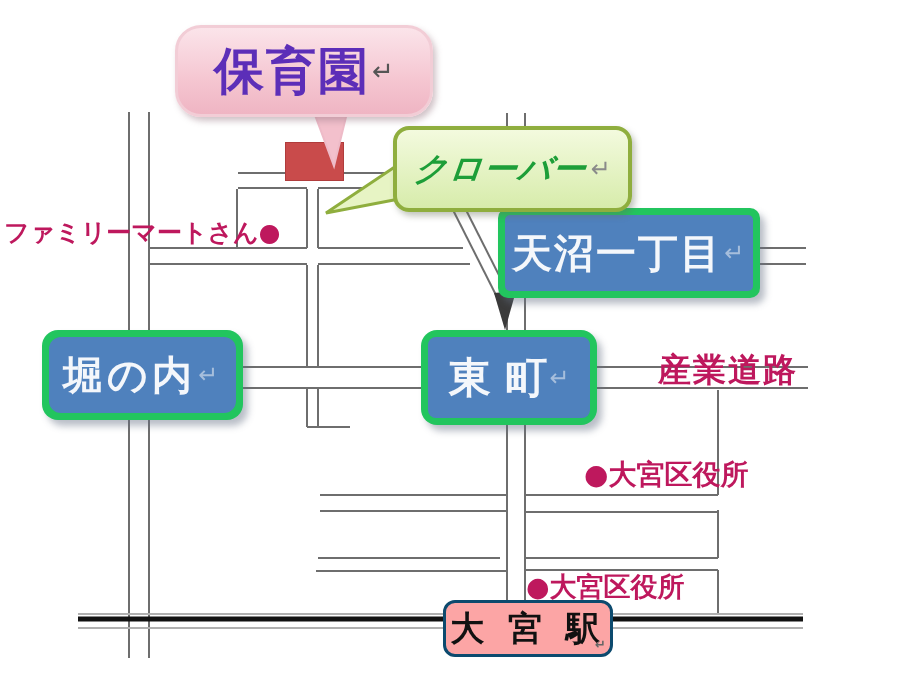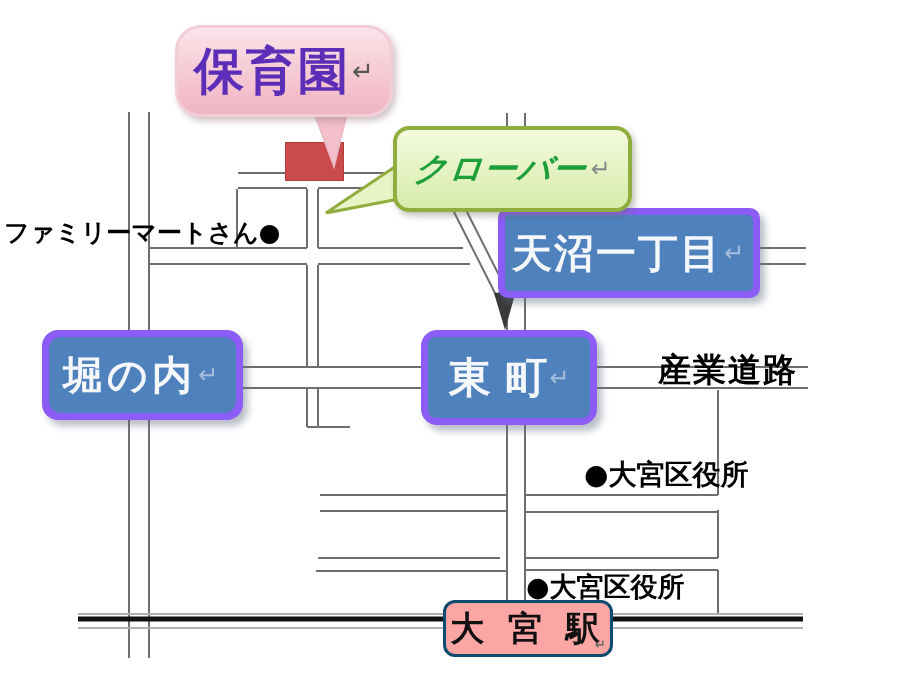--- a/index.html
+++ b/index.html
@@ -10,28 +10,28 @@
   #map *{box-sizing:border-box;}
   .abs{position:absolute;}
   
   #roadsvg{position:absolute;left:0;top:0;z-index:1;}
   
   .marker-red{
     left:285px;top:142px;width:59px;height:39px;z-index:2;
     background:#c94b4b;border:1px solid #b03c3c;
   }
   
-  .poi{z-index:2;color:#000000;font-weight:700;white-space:nowrap;}
+  .poi{z-index:2;color:#be185d;font-weight:700;white-space:nowrap;}
   .poi-familymart{left:4px;top:216px;font-size:25px;font-weight:600;}
   .poi-sangyo{left:658px;top:348px;font-size:33px;font-weight:800;letter-spacing:2px;}
   .poi-ward{left:584px;top:456px;font-size:28px;}
   .poi-takashimaya{left:526px;top:569px;font-size:27px;}
   
   .card{
-    z-index:3;background:#8b5cf6;border-radius:10px;
+    z-index:3;background:#22c55e;border-radius:10px;
     box-shadow:5px 6px 7px rgba(100,110,130,.45);
     display:flex;align-items:center;justify-content:center;padding:7px;
   }
   .card .inner{
     width:100%;height:100%;background:#4f81bd;border-radius:5px;
     display:flex;align-items:center;justify-content:center;
     color:#f4f7fb;font-weight:600;white-space:nowrap;
   }
   .card-amanuma{left:498px;top:208px;width:262px;height:90px;}
   .card-amanuma .inner{font-size:40px;letter-spacing:2px;}
@@ -44,21 +44,21 @@
   .station{
     left:443px;top:600px;width:170px;height:57px;z-index:3;
     background:#fca5a5;border:3px solid #0c4a6e;border-radius:12px;
     display:flex;align-items:center;justify-content:center;
     font-size:34px;font-weight:900;letter-spacing:6px;color:#111;white-space:nowrap;
   }
   .station .ret{position:absolute;right:4px;bottom:2px;font-size:13px;color:#666;letter-spacing:0;}
   
   #tailsvg{position:absolute;left:0;top:0;z-index:4;}
   .bubble-pink{
-    left:175px;top:25px;width:218px;height:92px;z-index:5;
+    left:175px;top:25px;width:258px;height:92px;z-index:5;
     background:linear-gradient(180deg,#fbe4ea 0%,#f5c6d1 60%,#efb5c3 100%);
     border:3px solid #f2cdd6;border-radius:26px;
     box-shadow:3px 4px 6px rgba(150,120,130,.45);
     display:flex;align-items:center;justify-content:center;white-space:nowrap;
   }
   .bubble-pink .txt{font-size:50px;font-weight:900;letter-spacing:2px;color:#5c2eb8;}
   .bubble-pink .ret{font-size:26px;color:#555;margin-left:2px;}
   .bubble-green{
     left:393px;top:126px;width:239px;height:86px;z-index:5;
     background:linear-gradient(180deg,#f3fade 0%,#d7ecab 100%);

